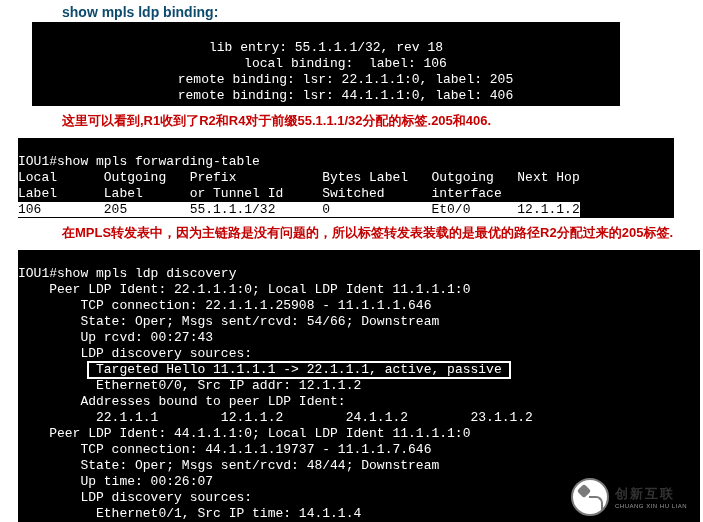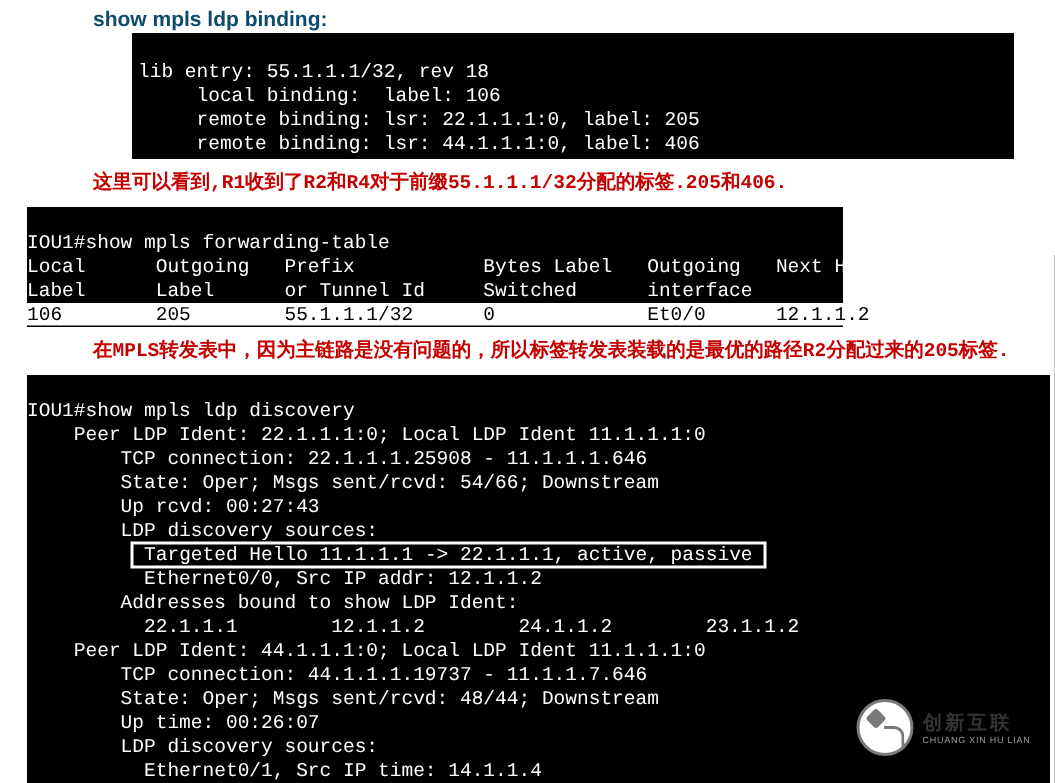--- a/index.html
+++ b/index.html
@@ -25,32 +25,32 @@
     color: #0c4a6e;
     font-weight: bold;
     font-size: 14px;
     padding: 4px 0 2px 62px;
   }
   .red-note {
     color: #c40000;
     font-weight: bold;
     font-size: 13px;
     padding: 6px 0 8px 62px;
-    font-family: Liberation Mono, monospace;
   }
   
   .block1 {
-    margin-left: 88px;
+    margin-left: 32px;
     width: 580px;
     padding: 2px 4px;
+    text-align: center;
   }
   
   .block2 {
     margin-left: 18px;
-    width: 544px;
+    width: 656px;
     padding: 0;
   }
   .block2 .hdr-row {
     color: #fff;
   }
   .block2 .data-row {
     background: #fff;
     color: #000;
   }
   
@@ -61,21 +61,21 @@
   }
   .hilite-box {
     outline: 2px solid #fff;
     outline-offset: -1px;
     display: inline-block;
   }
   
   .watermark {
     position: absolute;
     right: 16px;
-    bottom: 18px;
+    bottom: 6px;
     font-size: 11px;
     color: #555;
     display: flex;
     align-items: center;
     gap: 6px;
   }
   .watermark .logo {
     width: 34px;
     height: 34px;
     border: 2px solid #7a7a7a;
@@ -138,21 +138,21 @@
 
 <div class="terminal block3">
 <span>IOU1#show mpls ldp discovery</span>
 <span>    Peer LDP Ident: 22.1.1.1:0; Local LDP Ident 11.1.1.1:0</span>
 <span>        TCP connection: 22.1.1.1.25908 - 11.1.1.1.646</span>
 <span>        State: Oper; Msgs sent/rcvd: 54/66; Downstream</span>
 <span>        Up rcvd: 00:27:43</span>
 <span>        LDP discovery sources:</span>
 <span>         </span><span class="hilite-box"> Targeted Hello 11.1.1.1 -&gt; 22.1.1.1, active, passive </span>
 <span>          Ethernet0/0, Src IP addr: 12.1.1.2</span>
-<span>        Addresses bound to show LDP Ident:</span>
+<span>        Addresses bound to peer LDP Ident:</span>
 <span>          22.1.1.1        12.1.1.2        24.1.1.2        23.1.1.2</span>
 <span>    Peer LDP Ident: 44.1.1.1:0; Local LDP Ident 11.1.1.1:0</span>
 <span>        TCP connection: 44.1.1.1.19737 - 11.1.1.7.646</span>
 <span>        State: Oper; Msgs sent/rcvd: 48/44; Downstream</span>
 <span>        Up time: 00:26:07</span>
 <span>        LDP discovery sources:</span>
 <span>          Ethernet0/1, Src IP time: 14.1.1.4</span>
 
 
 </div>

